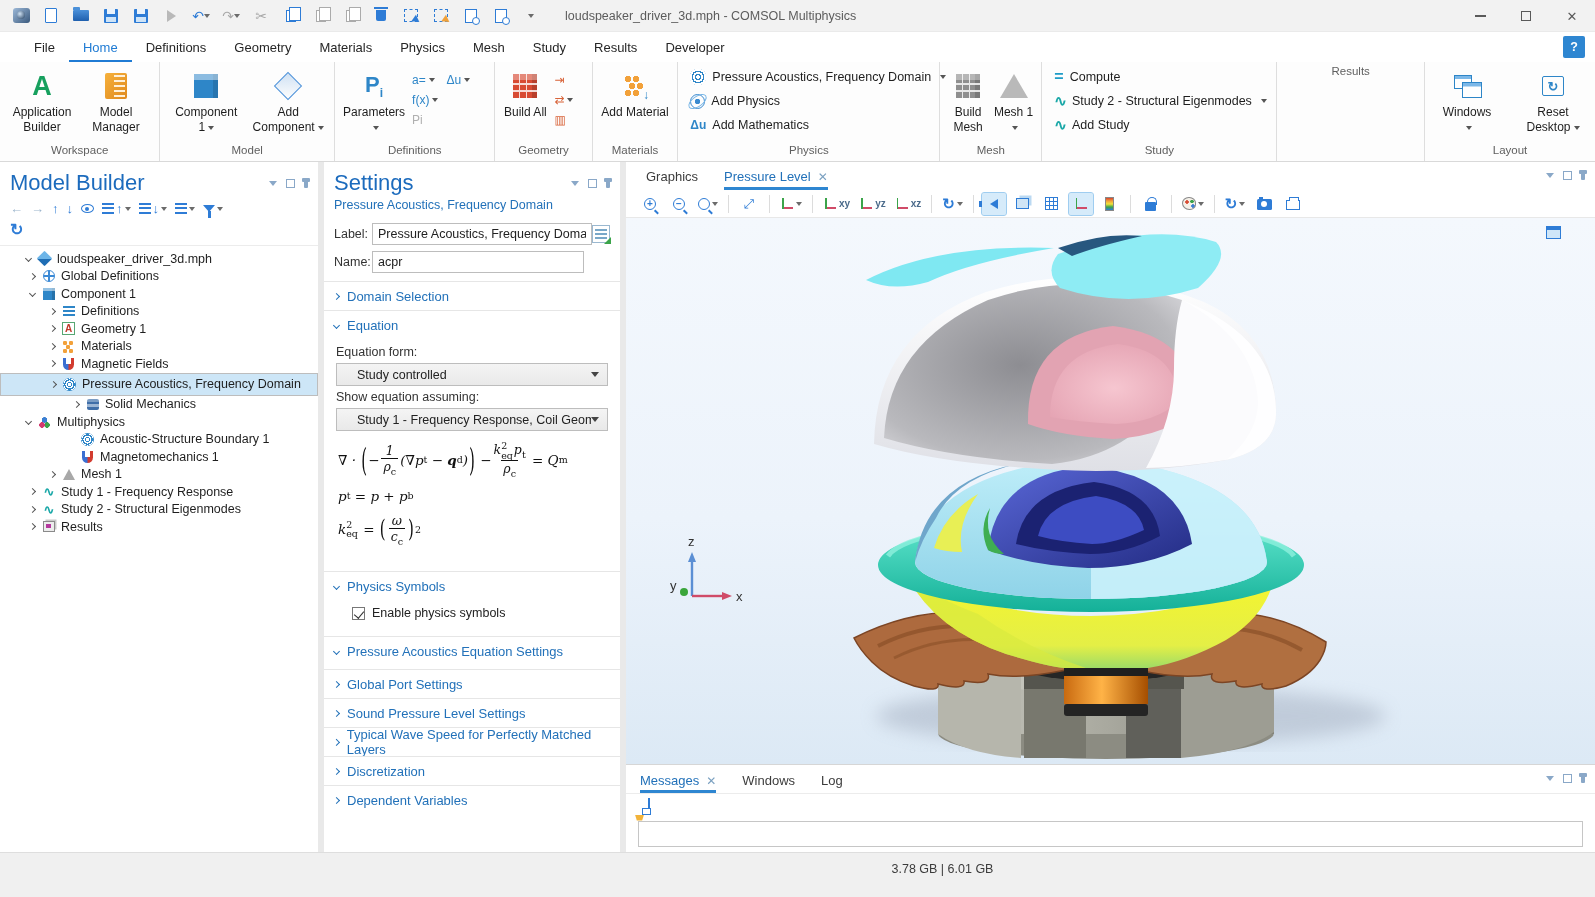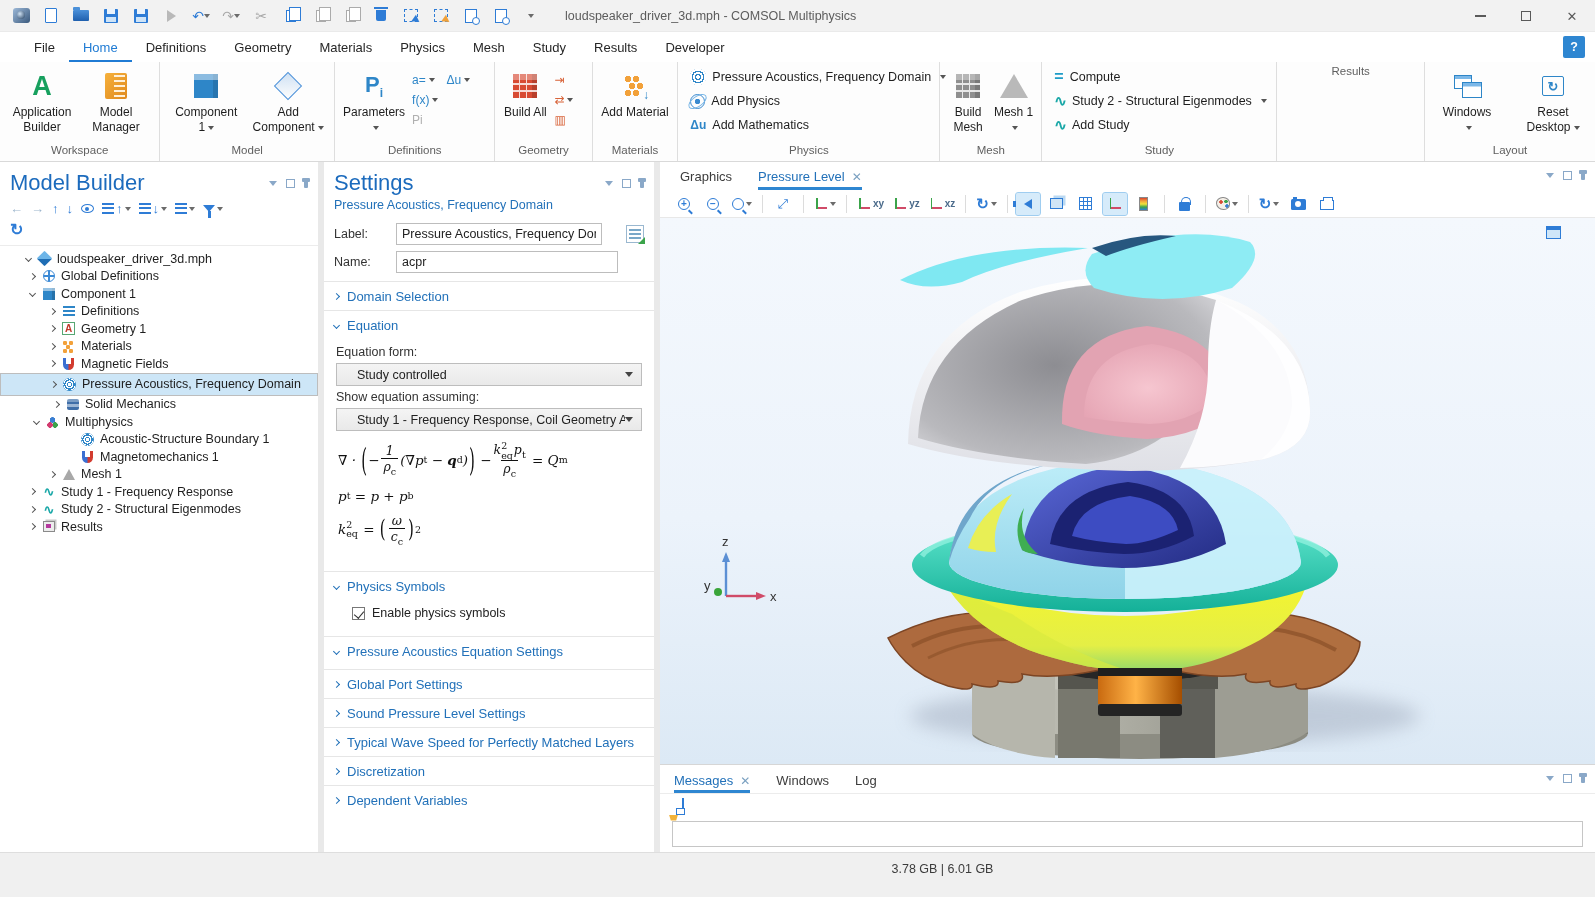--- a/index.html
+++ b/index.html
@@ -145,23 +145,23 @@
   .ti-multi{width:13px;height:12px;background:
     radial-gradient(circle at 4px 9px,#d23b6f 2.6px,transparent 3px),
     radial-gradient(circle at 9px 9px,#3ba44a 2.6px,transparent 3px),
     radial-gradient(circle at 6.5px 4px,#3b7fd2 2.6px,transparent 3px);}
   .ti-mesh{width:0;height:0;border-left:6px solid transparent;border-right:6px solid transparent;border-bottom:11px solid #a8a8a8;}
   .ti-study{color:#1ba8a8;font-size:13px;font-weight:bold;letter-spacing:-1px;}
   .ti-results{width:12px;height:11px;border:1.3px solid #8a8a8a;background:#ececec;box-shadow:2px -2px 0 -0.5px #c9c9c9;position:relative;}
   .ti-results::after{content:"";position:absolute;left:2px;top:2px;width:5px;height:4px;background:#b5399e;}
 
   
-  .settings { width:330px; display:flex; flex-direction:column; }
+  .settings { width:296px; display:flex; flex-direction:column; }
   .sub { color:#2271b9; font-size:12.5px; padding:0 10px 8px 10px; }
-  .formrow { display:flex; align-items:center; padding:3px 10px; gap:24px; }
+  .formrow { display:flex; align-items:center; padding:3px 10px; gap:0; }
   .formrow label { width:38px; color:#333; }
   .formrow input { flex:1; height:22px; border:1px solid #bdbdbd; padding:0 5px; font-size:12.5px; color:#222; font-family:"Liberation Sans",sans-serif;}
   .notebtn { width:18px;height:18px;border:1px solid #9ab8d0;background:#fff;position:relative;}
   .notebtn::before{content:"";position:absolute;left:2px;top:3px;right:2px;height:1.5px;background:#7aa8c8;box-shadow:0 4px 0 #7aa8c8, 0 8px 0 #7aa8c8;}
   .notebtn::after{content:"";position:absolute;right:-2px;bottom:-2px;width:7px;height:7px;background:#3ba44a;clip-path:polygon(0 100%,100% 0,100% 100%);}
   .sec { border-top:1px solid #e6e6e6; }
   .sechead { display:flex; align-items:center; gap:8px; height:28px; padding:0 10px; color:#2271b9; font-size:13px; }
   .sechead .chev { border-color:#2271b9; }
   .secbody { padding:2px 12px 12px 12px; }
   .caption { color:#333; padding:4px 0 4px 0; }
@@ -588,30 +588,30 @@
       </div>
       <div class="trow sel" style="padding-left:48px">
         <span class="tarrow">
             <span class="chev"></span>
           </span>
           <span class="ti">
             <span class="ti-acou"></span>
           </span>
         <span class="tlabel">Pressure Acoustics, Frequency Domain</span>
       </div>
-      <div class="trow" style="padding-left:52px">
+      <div class="trow" style="padding-left:72px">
         <span class="tarrow">
             <span class="chev"></span>
           </span>
           <span class="ti">
             <span class="ti-solid"></span>
           </span>
         <span class="tlabel">Solid Mechanics</span>
       </div>
-      <div class="trow" style="padding-left:32px">
+      <div class="trow" style="padding-left:24px">
         <span class="tarrow">
             <span class="chev open"></span>
           </span>
           <span class="ti">
             <span class="ti-multi"></span>
           </span>
         <span class="tlabel">Multiphysics</span>
       </div>
       <div class="trow" style="padding-left:80px">
         <span class="ti">

